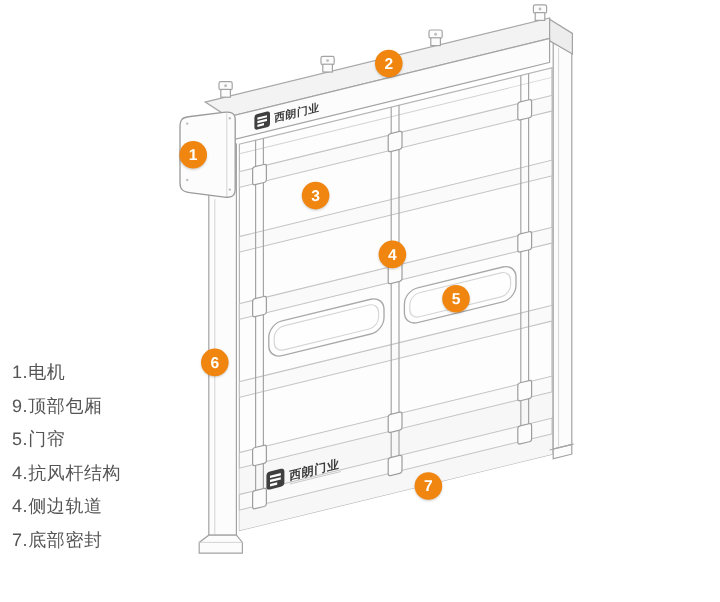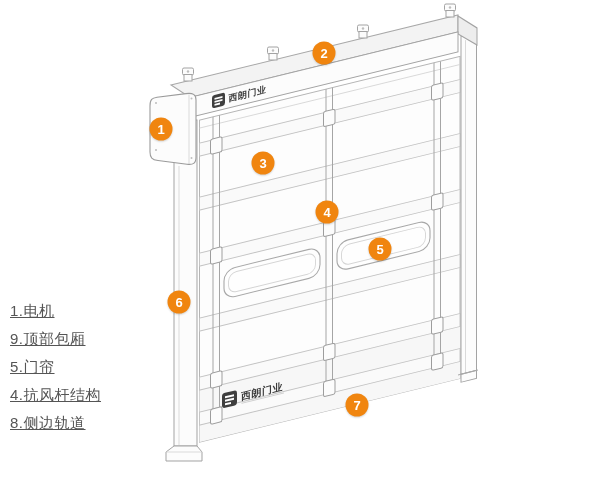--- a/index.html
+++ b/index.html
@@ -32,21 +32,21 @@
     position:absolute; width:23px; height:23px; border-radius:50%;
     transform:translate(-50%,-50%);
     display:flex; align-items:center; justify-content:center;
     color:#ffffff; font-size:13px; font-weight:bold;
     box-shadow:0 1px 2px rgba(0,0,0,.18);
   }
 
   
   .legend {
     position:absolute; left:10px; top:297px;
-    font-size:15px; line-height:28px; letter-spacing:.5px;text-decoration:underline;
+    font-size:15px; line-height:28px; letter-spacing:.5px;
   }
   .legend-item { white-space:nowrap; }
 </style>
 </head>
 <body>
 
 <div id="stage">
 
   <svg width="600" height="502" viewBox="0 0 600 502">
 
@@ -173,21 +173,22 @@
         </g>
       </g>
     </g>
   </svg>
 
   <div class="legend" style="color: rgb(85, 85, 85);">
       <div class="legend-item">1.电机</div>
       <div class="legend-item">9.顶部包厢</div>
       <div class="legend-item">5.门帘</div>
       <div class="legend-item">4.抗风杆结构</div>
-      <div class="legend-item">8.侧边轨道</div>
+      <div class="legend-item">4.侧边轨道</div>
+      <div class="legend-item">7.底部密封</div>
     </div>
 
 <div class="badge" style="left: 161px; top: 129px; background: rgb(240, 133, 15);">1</div>
     <div class="badge" style="left: 324px; top: 53px; background: rgb(240, 133, 15);">2</div>
     <div class="badge" style="left: 263px; top: 163px; background: rgb(240, 133, 15);">3</div>
     <div class="badge" style="left: 327px; top: 212px; background: rgb(240, 133, 15);">4</div>
     <div class="badge" style="left: 380px; top: 249px; background: rgb(240, 133, 15);">5</div>
     <div class="badge" style="left: 179px; top: 302px; background: rgb(240, 133, 15);">6</div>
     <div class="badge" style="left: 357px; top: 405px; background: rgb(240, 133, 15);">7</div>
   </div>

